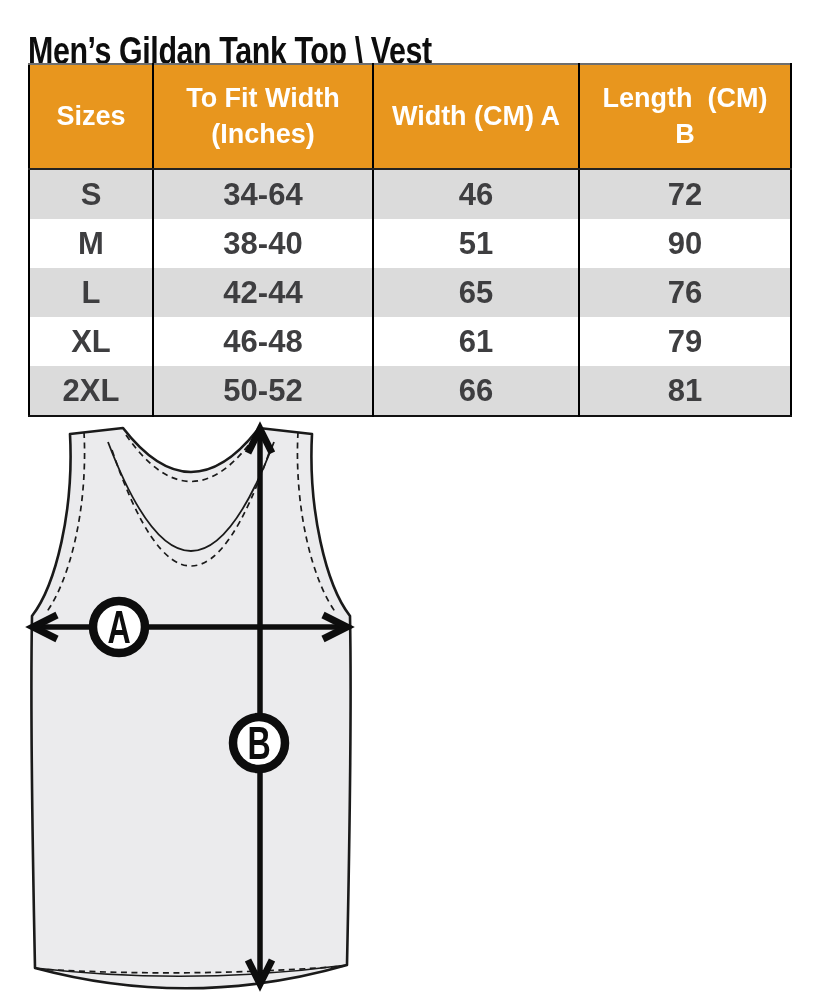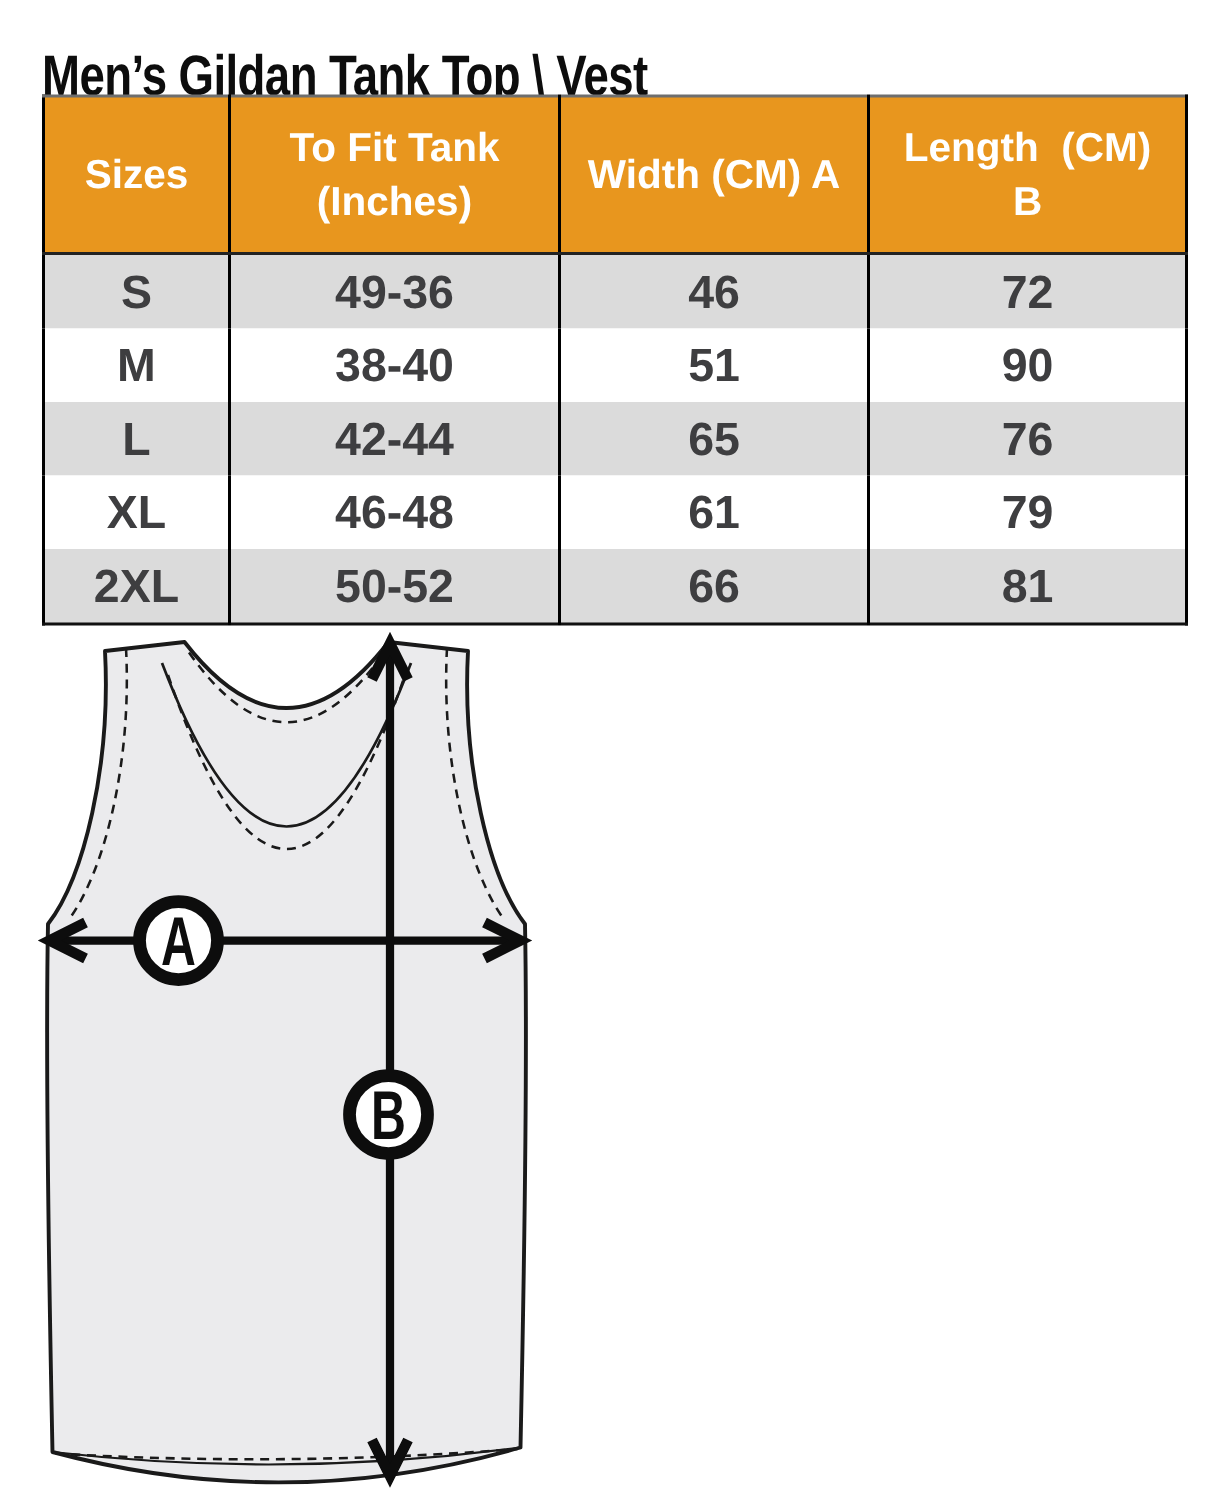--- a/index.html
+++ b/index.html
@@ -59,36 +59,36 @@
         <col class="c2">
         <col class="c3">
         <col class="c4">
       </colgroup>
     <thead>
       <tr>
         <th>
           <span class="th-line">Sizes</span>
         </th>
         <th>
-          <span class="th-line">To Fit Tank</span>
+          <span class="th-line">To Fit Width</span>
           <span class="th-line">(Inches)</span>
         </th>
         <th>
           <span class="th-line">Width (CM) A</span>
         </th>
         <th>
           <span class="th-line">Length  (CM)</span>
           <span class="th-line">B</span>
         </th>
       </tr>
     </thead>
     <tbody>
       <tr class="alt">
         <td>S</td>
-        <td>49-36</td>
+        <td>34-64</td>
         <td>46</td>
         <td>72</td>
       </tr>
       <tr class="plain">
         <td>M</td>
         <td>38-40</td>
         <td>51</td>
         <td>90</td>
       </tr>
       <tr class="alt">

